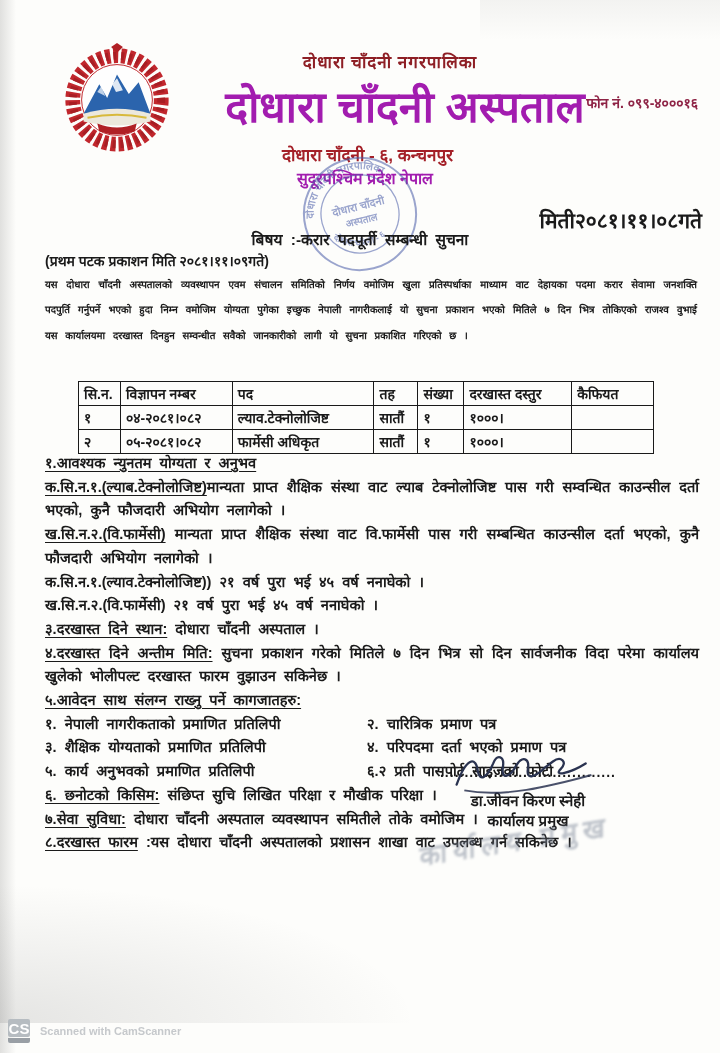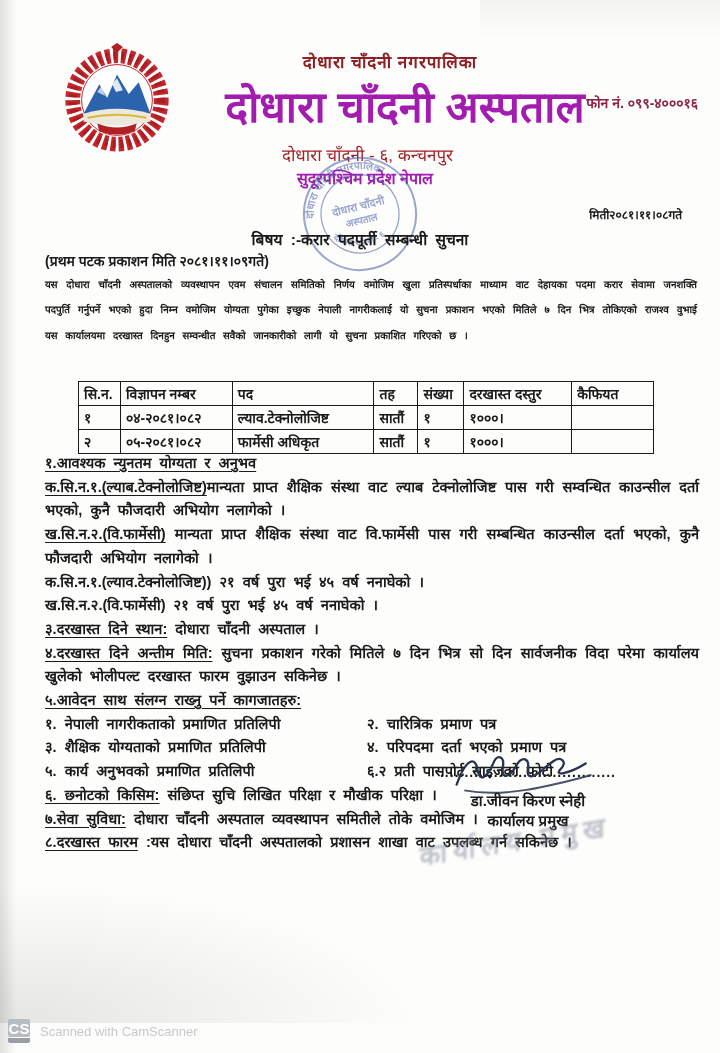--- a/index.html
+++ b/index.html
@@ -17,26 +17,26 @@
   .shade-top{position:absolute;right:0;top:0;width:240px;height:40px;
     background:linear-gradient(to bottom,rgba(120,120,120,.08),rgba(0,0,0,0));pointer-events:none;}
 
   .emblem{position:absolute;left:58px;top:42px;width:118px;height:114px;}
   .municipality{position:absolute;left:180px;right:120px;top:50px;text-align:center;
     font-size:17px;font-weight:bold;color:#8e1f25;letter-spacing:1px;}
   .phone{position:absolute;right:22px;top:57px;font-size:14px;font-weight:bold;color:#8e2345;margin-top:36px;}
   .hosp-title{position:absolute;left:130px;right:40px;top:76px;text-align:center;
     font-size:43px;font-weight:bold;color:#a21caf;}
   .addr1{position:absolute;left:15px;right:0;top:143px;text-align:center;
-    font-size:17px;font-weight:normal;color:#a42028;}
+    font-size:17px;font-weight:bold;color:#a42028;}
   .addr2{position:absolute;left:10px;right:0;top:167px;text-align:center;
     font-size:16px;font-weight:bold;color:#a21caf;}
   .stamp{position:absolute;left:300px;top:154px;width:120px;height:120px;
     opacity:.55;transform:rotate(-14deg);}
-  .doc-date{position:absolute;right:38px;top:206px;font-size:12px;font-weight:bold;}
+  .doc-date{position:absolute;right:18px;top:206px;font-size:21px;font-weight:bold;}
   .subject{position:absolute;left:0;right:0;top:228px;text-align:center;
     font-size:15.5px;font-weight:bold;word-spacing:4px;}
   .firstpub{position:absolute;left:45px;top:251px;font-size:14px;font-weight:bold;}
   .intro{position:absolute;left:45px;width:652px;top:272px;font-size:10px;
     font-weight:600;line-height:25.4px;text-align:justify;word-spacing:5px;}
 
   table.vac{position:absolute;left:78px;top:381px;width:576px;border-collapse:collapse;
     font-size:14px;font-weight:600;}
   table.vac th,table.vac td{border:1.5px solid #1a1a1a;padding:1px 5px;text-align:left;
     height:21px;white-space:nowrap;}
@@ -55,21 +55,21 @@
   .sig-role{font-size:15px;font-weight:bold;}
   .stamp-overlay{position:absolute;left:418px;top:816px;width:270px;font-size:27px;
     font-weight:bold;color:#7e8899;opacity:.5;filter:blur(1.1px);
     transform:rotate(-9deg) skewX(-8deg);letter-spacing:6px;white-space:nowrap;}
 
   .footer{position:absolute;left:8px;top:1019px;display:flex;align-items:center;}
   .cs-box{width:22px;height:18px;background:#b6bcc1;border-radius:2px;color:#ffffff;
     font-size:15px;font-weight:bold;display:flex;align-items:center;justify-content:center;}
   .cs-bar{position:absolute;left:0;top:19px;width:22px;height:5px;background:#999fa5;border-radius:0 0 2px 2px;}
   .cs-wrap{position:relative;width:22px;height:24px;}
-  .footer-text{margin-left:10px;font-size:13px;color:#c6c9cc;}
+  .footer-text{margin-left:10px;font-size:11px;color:#c6c9cc;font-weight:bold;}
 </style>
 </head>
 <body>
 
 <div class="page">
   <div class="shade-left"></div>
   <div class="shade-bottom"></div>
   <div class="shade-top"></div>
 
   <svg class="emblem" viewBox="0 0 120 114">

